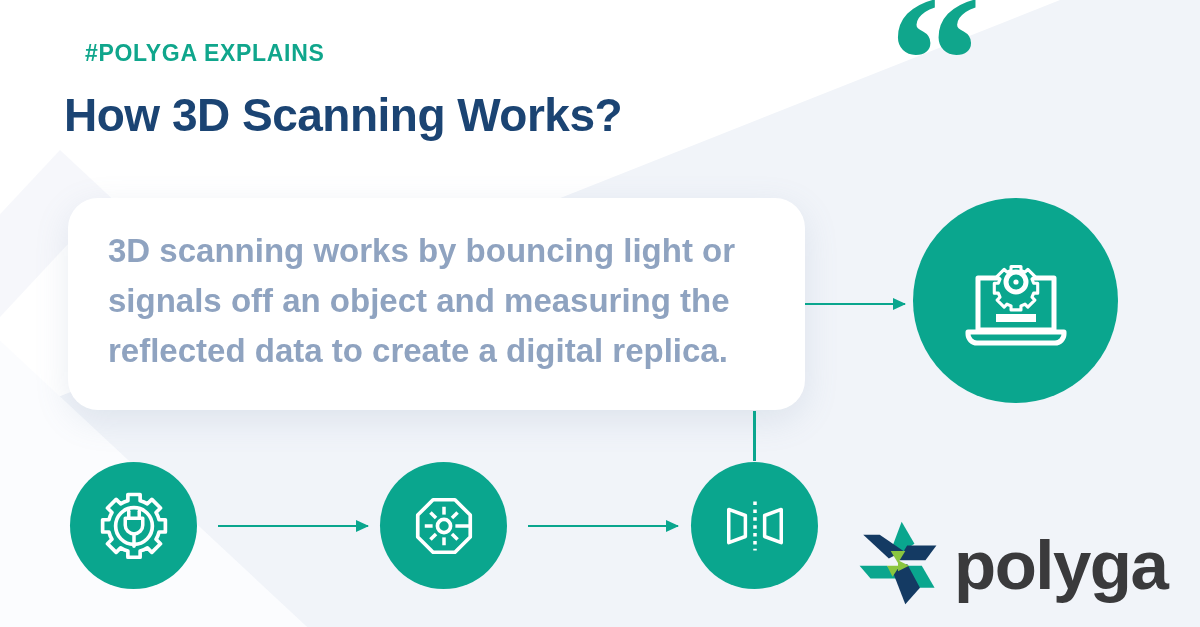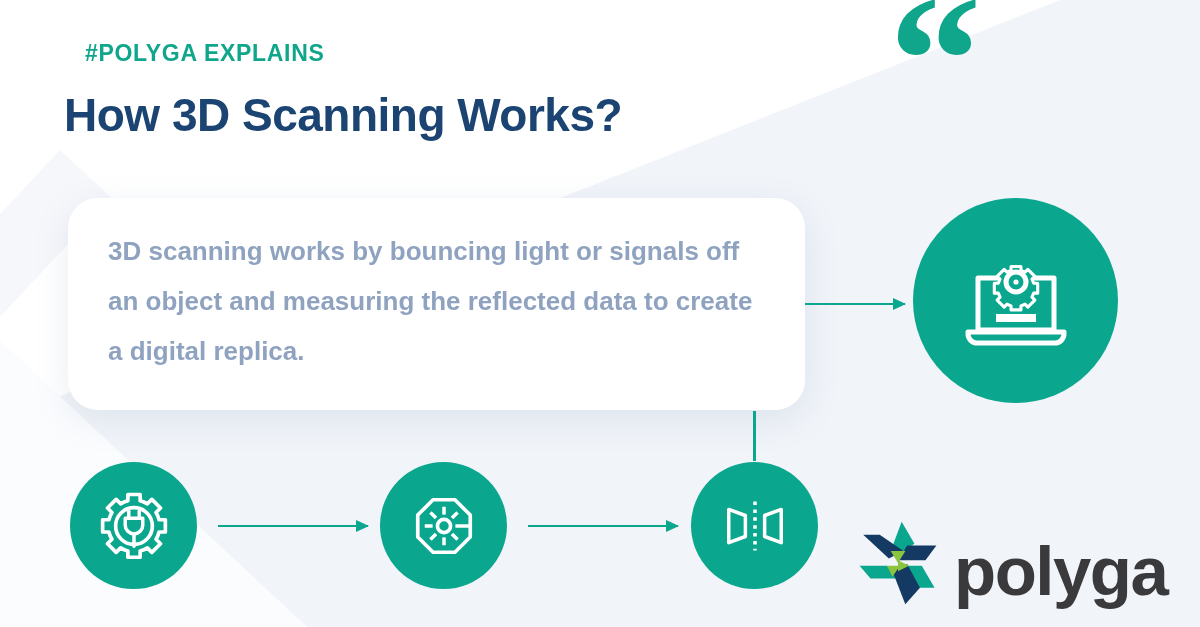--- a/index.html
+++ b/index.html
@@ -100,21 +100,21 @@
     height: 212px;
     background: #ffffff;
     border-radius: 30px;
     box-shadow: 0 10px 34px rgba(120, 140, 175, 0.16);
   }
   .card-text {
     position: absolute;
     left: 40px;
     top: 28px;
     width: 660px;
-    font-size: 26px;
+    font-size: 33px;
     font-weight: bold;
     line-height: 50px;
     color: #8fa3c0;
   }
 
   
   .circle {
     position: absolute;
     border-radius: 50%;
     background: #0aa68e;
@@ -168,21 +168,21 @@
   }
 
   
   .logo {
     position: absolute;
     left: 852px;
     top: 520px;
     width: 290px;
     height: 86px;
     display: flex;
-    align-items: flex-end;
+    align-items: center;
   }
   .logo-mark { width: 92px; height: 86px; flex: 0 0 auto; }
   .logo-word {
     font-size: 69px;
     font-weight: bold;
     letter-spacing: -1.5px;
     color: #3a3a3c;
     line-height: 1;
     margin-left: 10px;
     margin-top: 4px;

